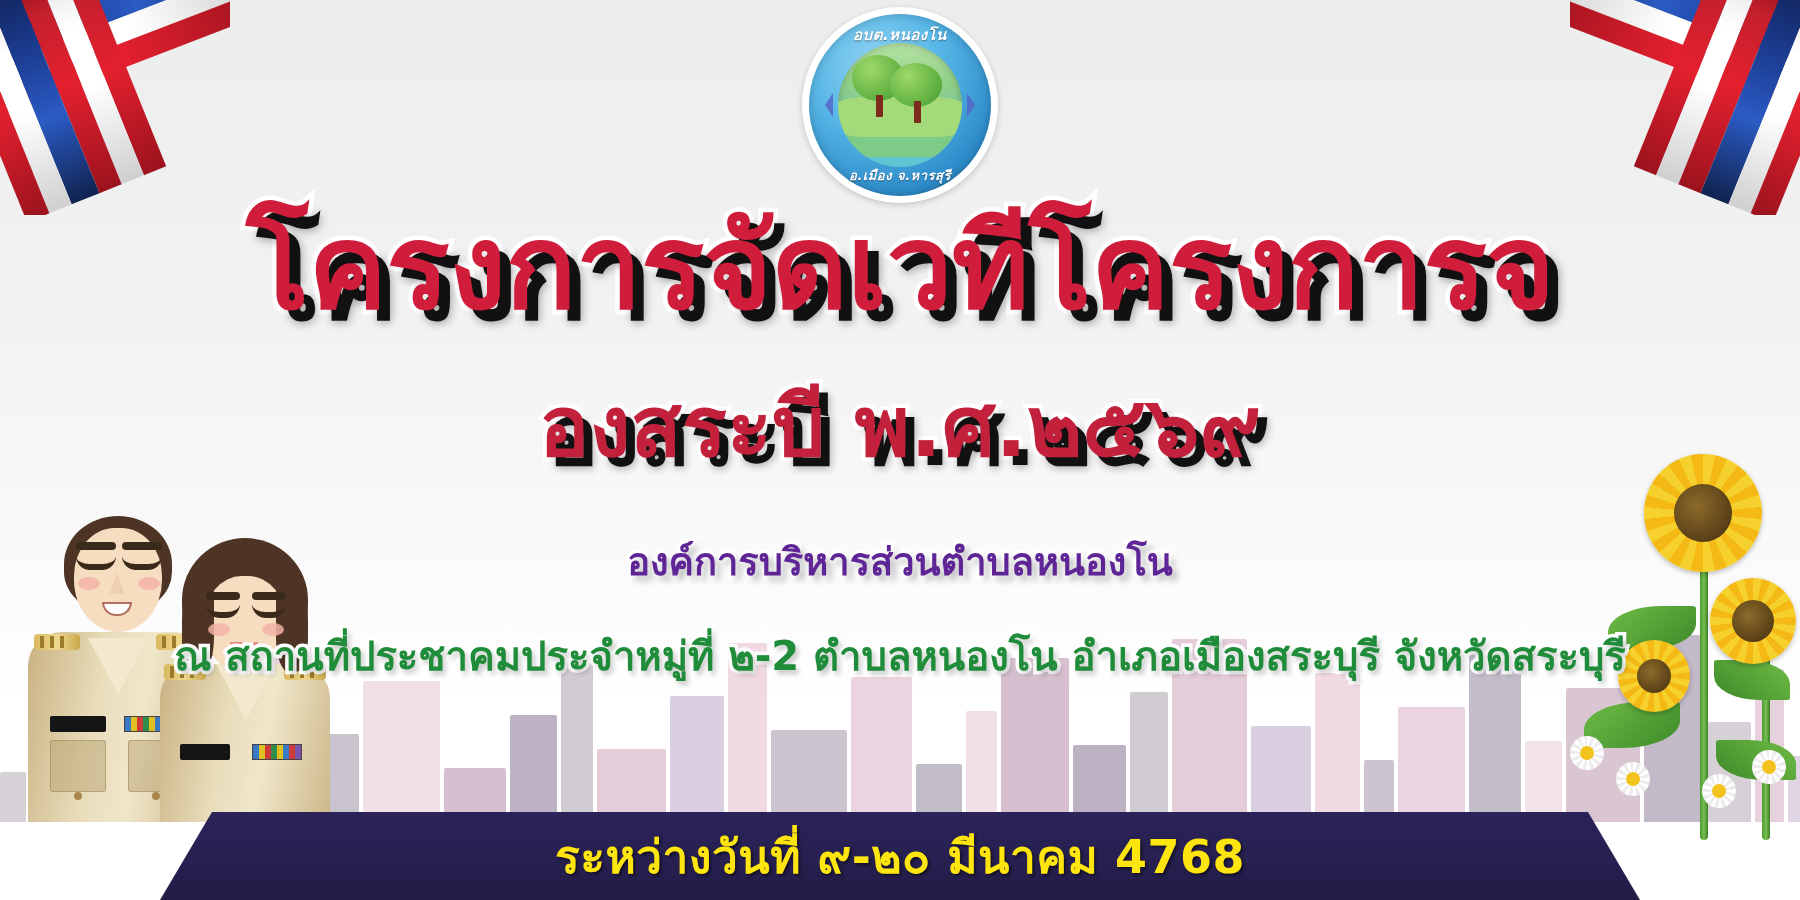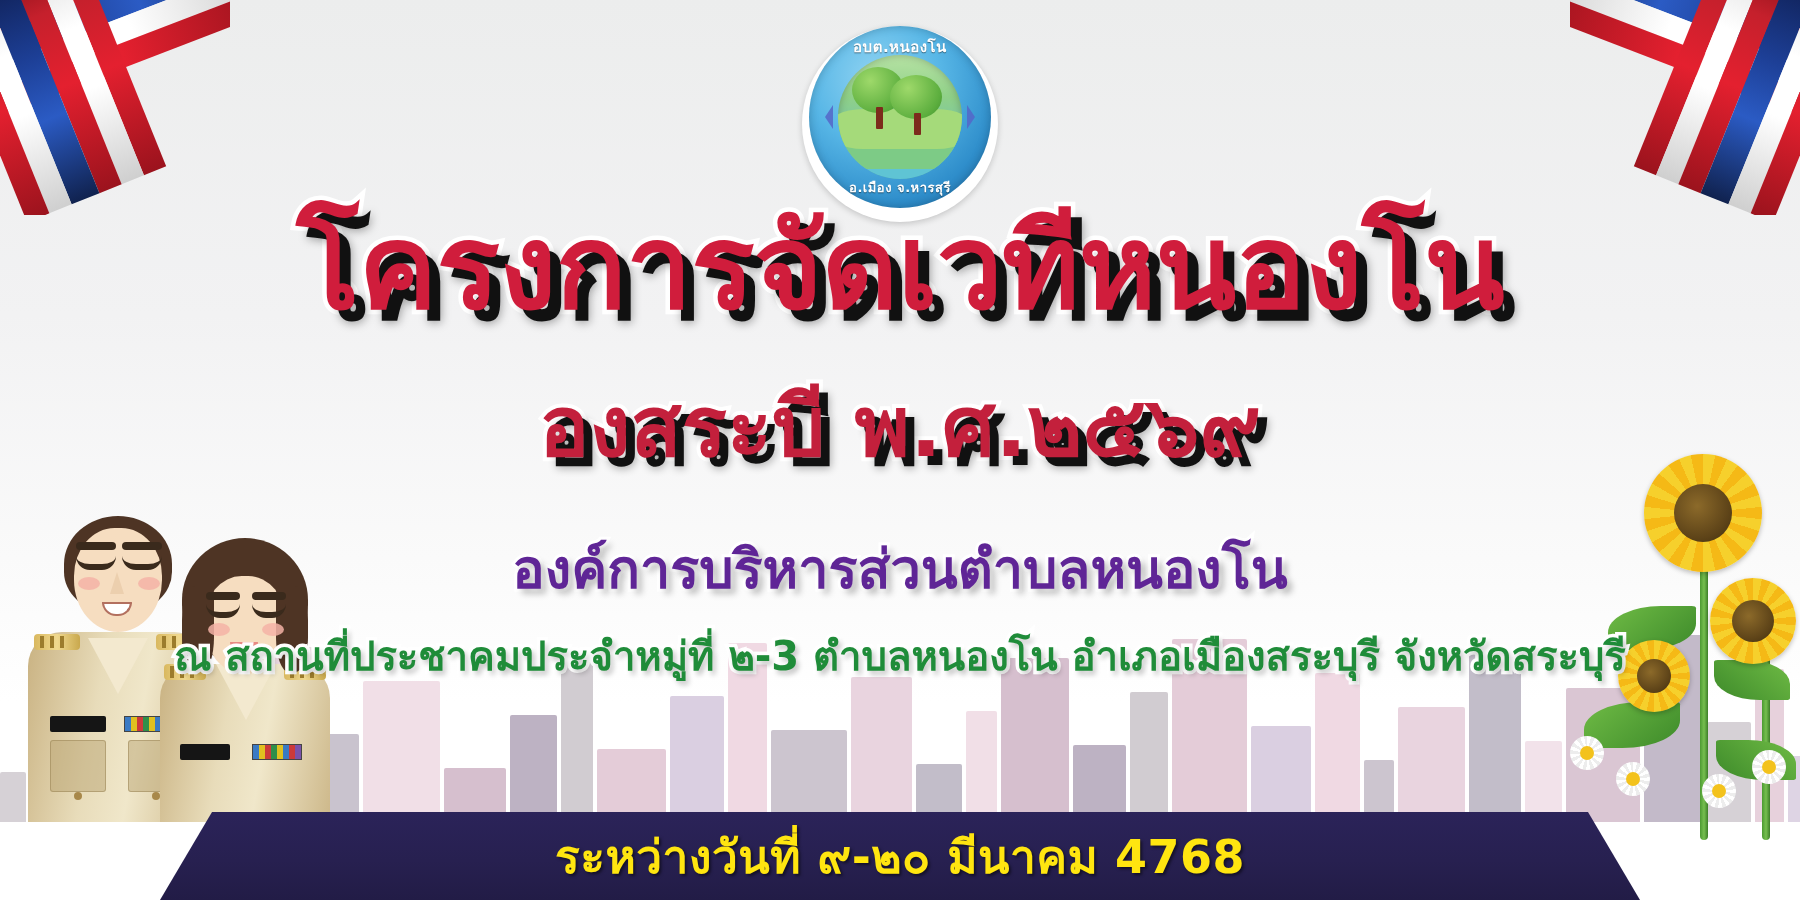--- a/index.html
+++ b/index.html
@@ -35,27 +35,27 @@
     position: absolute; left: 0; right: 0; bottom: 78px; height: 200px;
     overflow: hidden;
   }
   #skyline .bld {
     position: absolute; bottom: 0;
     border-radius: 2px 2px 0 0;
   }
 
   
   #logo {
-    position: absolute; left: 50%; top: 26px;
+    position: absolute; left: 50%; top: 7px;
     transform: translateX(-50%);
     width: 196px; height: 196px;
     border-radius: 50%;
     background: #ffffff;
     box-shadow: 0 2px 6px rgba(0,0,0,.18);
-    display: flex; align-items: flex-start; justify-content: center;
+    display: flex; align-items: center; justify-content: center; font-style: italic;
   }
   #logo .ring {
     width: 182px; height: 182px; border-radius: 50%;
     background: radial-gradient(circle at 36% 28%, #8fd3f2 0%, #57b6e6 38%, #2f8ecb 72%, #1c6ca8 100%);
     display: flex; align-items: center; justify-content: center;
     position: relative;
     box-shadow: inset 0 0 10px rgba(0,0,0,.22);
   }
   #logo .inner {
     width: 124px; height: 124px; border-radius: 50%;
@@ -116,21 +116,21 @@
     color: #c3203c;
     letter-spacing: 0px;
     -webkit-text-stroke: 8px #ffffff;
     paint-order: stroke fill;
     text-shadow:
       9px 9px 0 #111111,
       10px 11px 9px rgba(0,0,0,.32);
   }
   #org-name {
     top: 543px;
-    font-size: 54px;
+    font-size: 38px;
     color: #5f2596;
     -webkit-text-stroke: 6px #ffffff;
     paint-order: stroke fill;
     text-shadow: 5px 5px 6px rgba(0,0,0,.25);
   }
   #venue {
     top: 636px;
     font-size: 40px;
     color: #1f8c39;
     -webkit-text-stroke: 7px #ffffff;
@@ -392,22 +392,22 @@
     <div class="sun" style="right:110px;bottom:128px;width:72px;height:72px;">
       <div class="petals"></div>
         <div class="core" style="inset:19px;"></div>
     </div>
     <div class="daisy" style="right:150px;bottom:44px;"></div>
     <div class="daisy" style="right:196px;bottom:70px;"></div>
     <div class="daisy" style="right:64px;bottom:32px;"></div>
     <div class="daisy" style="right:14px;bottom:56px;"></div>
   </div>
 
-  <div class="hl" id="title-1">โครงการจัดเวทีหนองโน</div>
+  <div class="hl" id="title-1">โครงการจัดเวทีโครงการจ</div>
   <div class="hl" id="title-2">องสระบี  พ.ศ.๒๕๖๙</div>
   <div class="hl" id="org-name">องค์การบริหารส่วนตำบลหนองโน</div>
-  <div class="hl" id="venue">ณ  สถานที่ประชาคมประจำหมู่ที่  ๒-3  ตำบลหนองโน  อำเภอเมืองสระบุรี  จังหวัดสระบุรี</div>
+  <div class="hl" id="venue">ณ  สถานที่ประชาคมประจำหมู่ที่  ๒-2  ตำบลหนองโน  อำเภอเมืองสระบุรี  จังหวัดสระบุรี</div>
 
   <div id="date-bar">
     <div id="date-text">ระหว่างวันที่  ๙-๒๐  มีนาคม  4768</div>
   </div>
 
 </div>
 
 </body></html>

